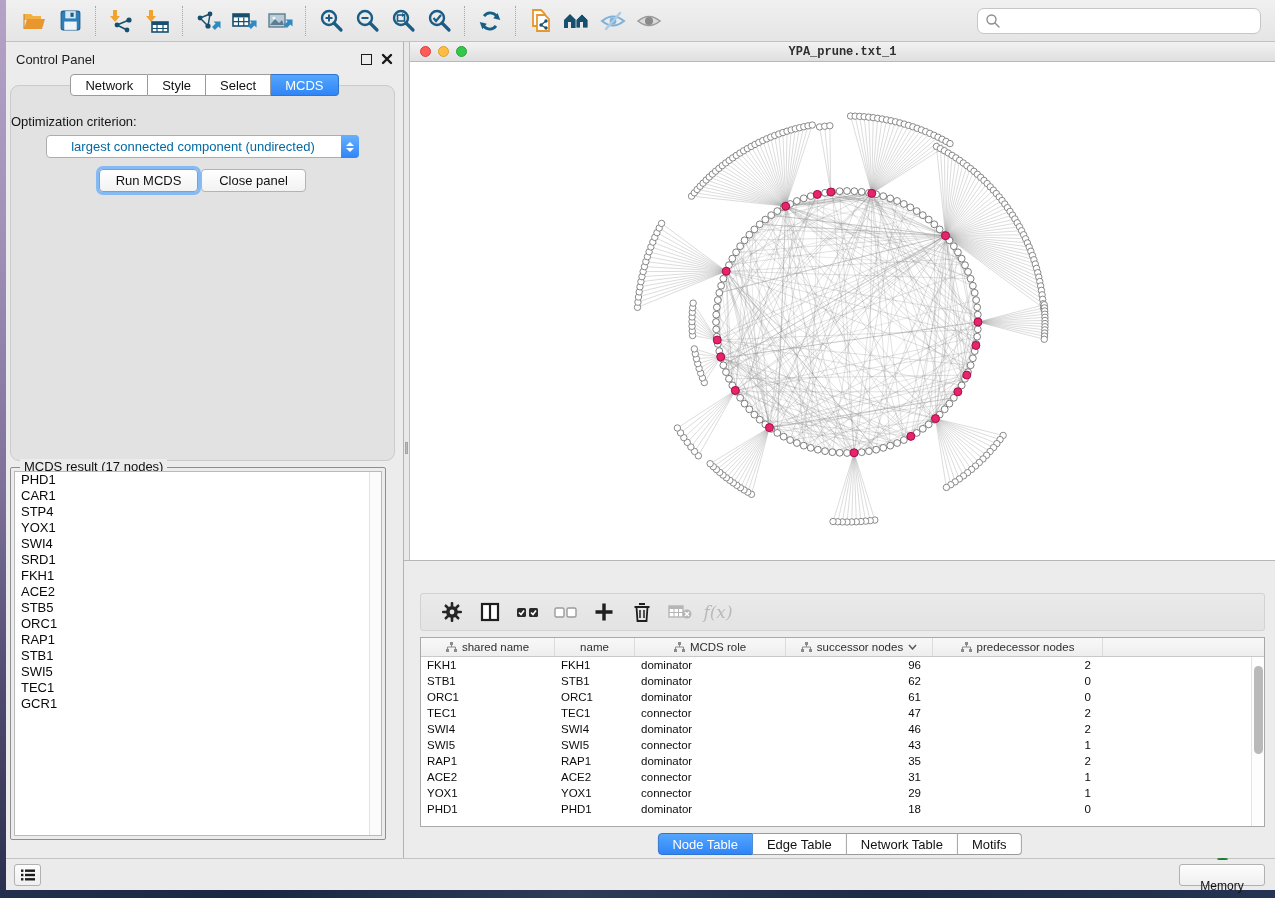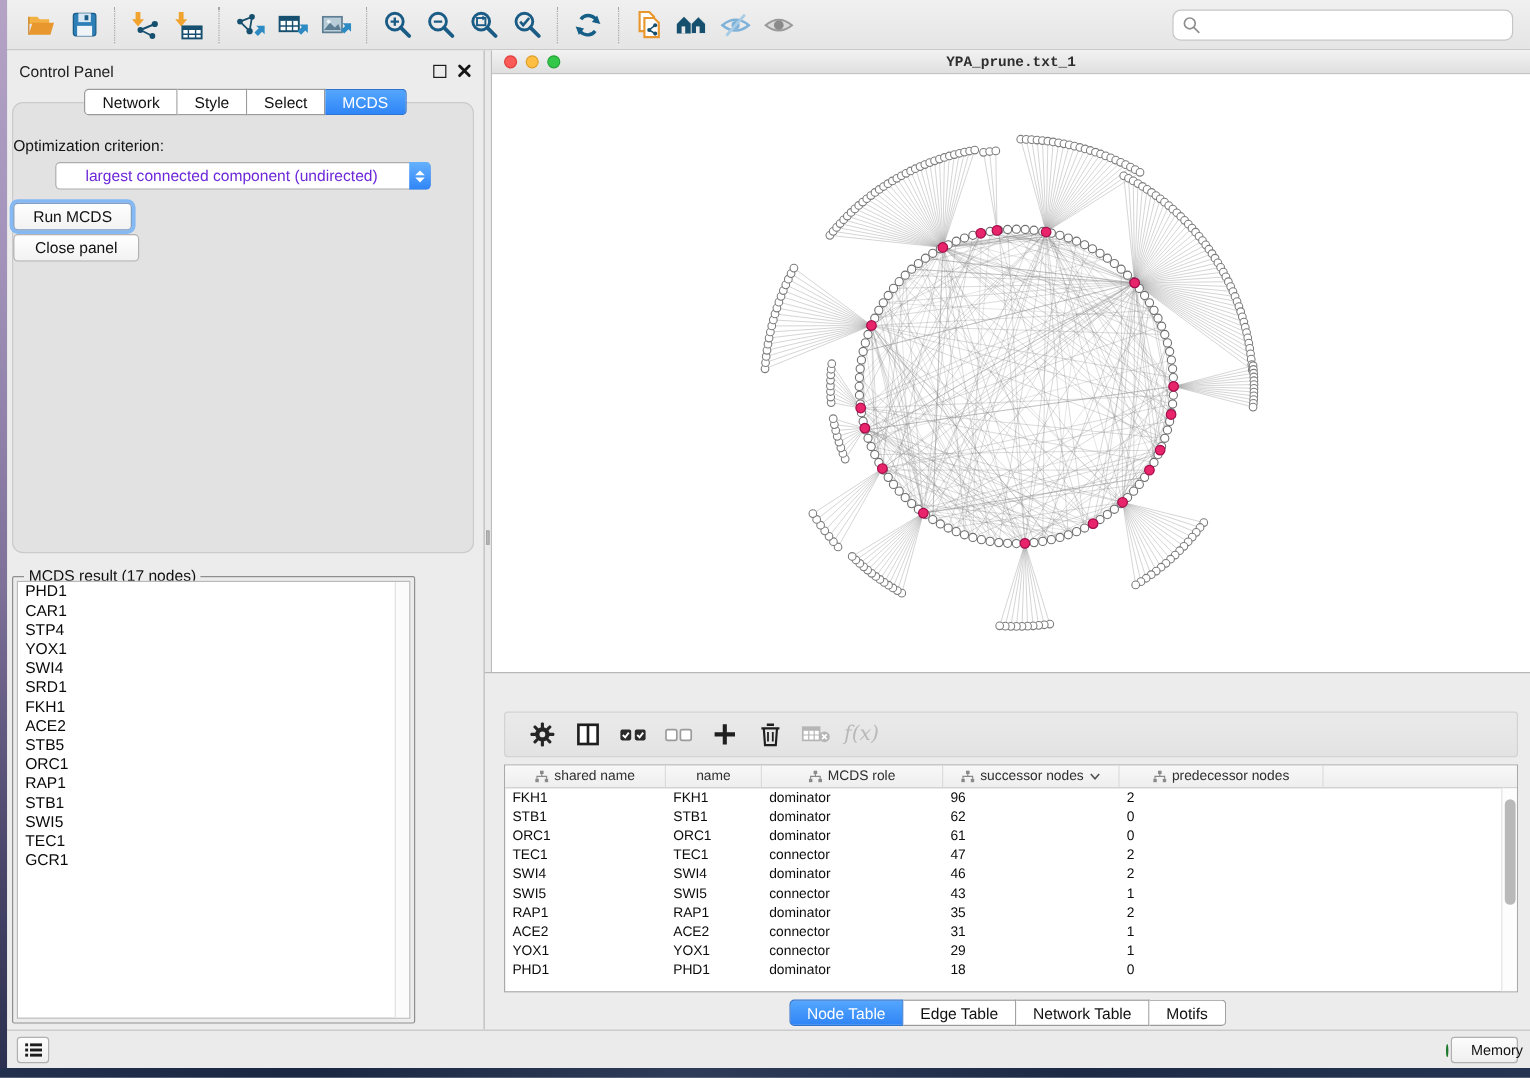--- a/index.html
+++ b/index.html
@@ -40,35 +40,35 @@
   .cp-tabs { position:absolute; top:32px; left:0; right:0; display:flex; justify-content:center; z-index:3; }
   .seg { height:22px; background:#fff; border:1px solid #9b9b9b; border-left-width:0;
     padding:0 14px; font-size:13px; display:flex; align-items:center; color:#111; }
   .seg:first-child { border-left-width:1px; border-radius:4px 0 0 4px; }
   .seg:last-child  { border-radius:0 4px 4px 0; }
   .seg.selected { background:linear-gradient(#54a6fd,#2f85f7); border-color:#2f74cf; color:#fff; }
 
   .opt-label { position:absolute; top:28px; left:0; right:0; text-align:left; font-size:13px; color:#141414; }
   .dropdown { position:absolute; top:49px; left:35px; width:313px; height:23px; background:#fff;
     border:1px solid #adadad; border-radius:4px; display:flex; align-items:center; }
-  .dropdown .dd-text { flex:1; text-align:center; font-size:13px; color:#6d28d9; padding-right:2px; }
+  .dropdown .dd-text { flex:1; text-align:center; font-size:13px; color:#0369a1; padding-right:2px; }
   .dd-stepper { width:18px; height:23px; margin:-1px -1px -1px 0; border-radius:0 4px 4px 0;
     background:linear-gradient(#66b1fe,#2f85f7); display:flex; flex-direction:column;
     align-items:center; justify-content:center; gap:2px; }
   .dd-stepper i { width:0; height:0; border-left:4px solid transparent; border-right:4px solid transparent; }
   .dd-up { border-bottom:4px solid #fff; } .dd-down { border-top:4px solid #fff; }
 
-  .cp-buttons { position:absolute; top:83px; left:0; right:0; display:flex; justify-content:center; gap:3px;flex-direction:column; }
+  .cp-buttons { position:absolute; top:83px; left:0; right:0; display:flex; justify-content:center; gap:3px; }
   .btn { height:23px; background:linear-gradient(#ffffff,#f2f2f2); border:1px solid #b3b3b3;
     border-radius:4px; font-size:13px; color:#111; display:flex; align-items:center; justify-content:center; }
   .btn-run { width:99px; box-shadow:0 0 0 3px #85b9f3; border-color:#7f9fc6; }
   .btn-close { width:105px; }
 
-  .groupbox { position:absolute; left:4px; top:425px; width:336px; height:373px;
-    border:1px solid #8f8f8f; border-radius:2px;margin-top:13px; }
+  .groupbox { position:absolute; left:4px; top:425px; width:376px; height:373px;
+    border:1px solid #8f8f8f; border-radius:2px; }
   .groupbox legend { position:absolute; top:-9px; left:9px; background:#ececec; padding:0 4px; font-size:13px; color:#101010; }
   .mcds-list { position:absolute; left:3px; right:3px; top:3px; bottom:3px; background:#fff;
     border:1px solid #b9b9b9; overflow:hidden; }
   .mcds-item { padding-left:6px; line-height:16px; font-size:13px; color:#090909; }
   .mcds-scroll { position:absolute; right:0; top:0; bottom:0; width:12px; background:#fbfbfb; border-left:1px solid #e2e2e2; }
 
   
   .v-splitter { position:absolute; left:398px; top:42px; width:5px; height:518px; background:#e9e9e9; }
   .v-grip { position:absolute; left:1px; top:400px; width:3px; height:12px; background:#bdbdbd; border:1px solid #a3a3a3; }
 
@@ -95,33 +95,33 @@
   .tp-table { position:absolute; left:16px; right:10px; top:76px; height:190px;
     background:#fff; border:1px solid #a9a9a9; }
   .tbl-head { position:absolute; left:0; right:0; top:0; height:19px;
     background:linear-gradient(#f8f8f8,#eeeeee); border-bottom:1px solid #c9c9c9; display:grid; }
   .th { display:flex; align-items:center; justify-content:center; gap:5px; font-size:11.5px; color:#2e2e2e;
     border-right:1px solid #dcdcdc; overflow:hidden; white-space:nowrap; }
   .th:last-child { border-right:none; }
   .tbl-body { position:absolute; left:0; right:13px; top:19px; bottom:0; overflow:hidden; }
   .tr { display:grid; height:16px; }
   .td { font-size:11.5px; color:#0c0c0c; line-height:16px; padding:0 6px; white-space:nowrap; overflow:hidden; }
-  .td.num { text-align:left; padding-right:12px; }
+  .td.num { text-align:right; padding-right:12px; }
   .tbl-scroll { position:absolute; right:0; top:19px; bottom:0; width:13px; background:#fdfdfd; border-left:1px solid #e3e3e3; }
   .tbl-thumb { position:absolute; left:2px; top:9px; width:9px; height:88px; background:#b9b9b9; border-radius:5px; }
 
   .tp-tabs { position:absolute; bottom:3px; left:50%; transform:translateX(-50%); display:flex; }
 
   
   .statusbar { position:absolute; left:0; right:0; top:858px; height:32px;
     background:#ebebeb; border-top:1px solid #c4c4c4; }
   .sb-btn { position:absolute; top:5px; height:22px; background:linear-gradient(#fdfdfd,#efefef);
     border:1px solid #b1b1b1; border-radius:3px; display:flex; align-items:center; justify-content:center; }
   .sb-list { left:8px; width:27px; }
-  .sb-mem { right:10px; width:56px; gap:19px; font-size:12px; color:#111; }
+  .sb-mem { right:10px; width:86px; gap:19px; font-size:12px; color:#111;flex-direction:column; }
   .mem-dot { width:11px; height:11px; border-radius:50%; background:#2f9e41; border:1px solid #1d7a2c; }
 </style>
 </head>
 <body>
 
 <div class="wall-left"></div>
 <div class="wall-bottom"></div>
 
 <div class="app">
 

